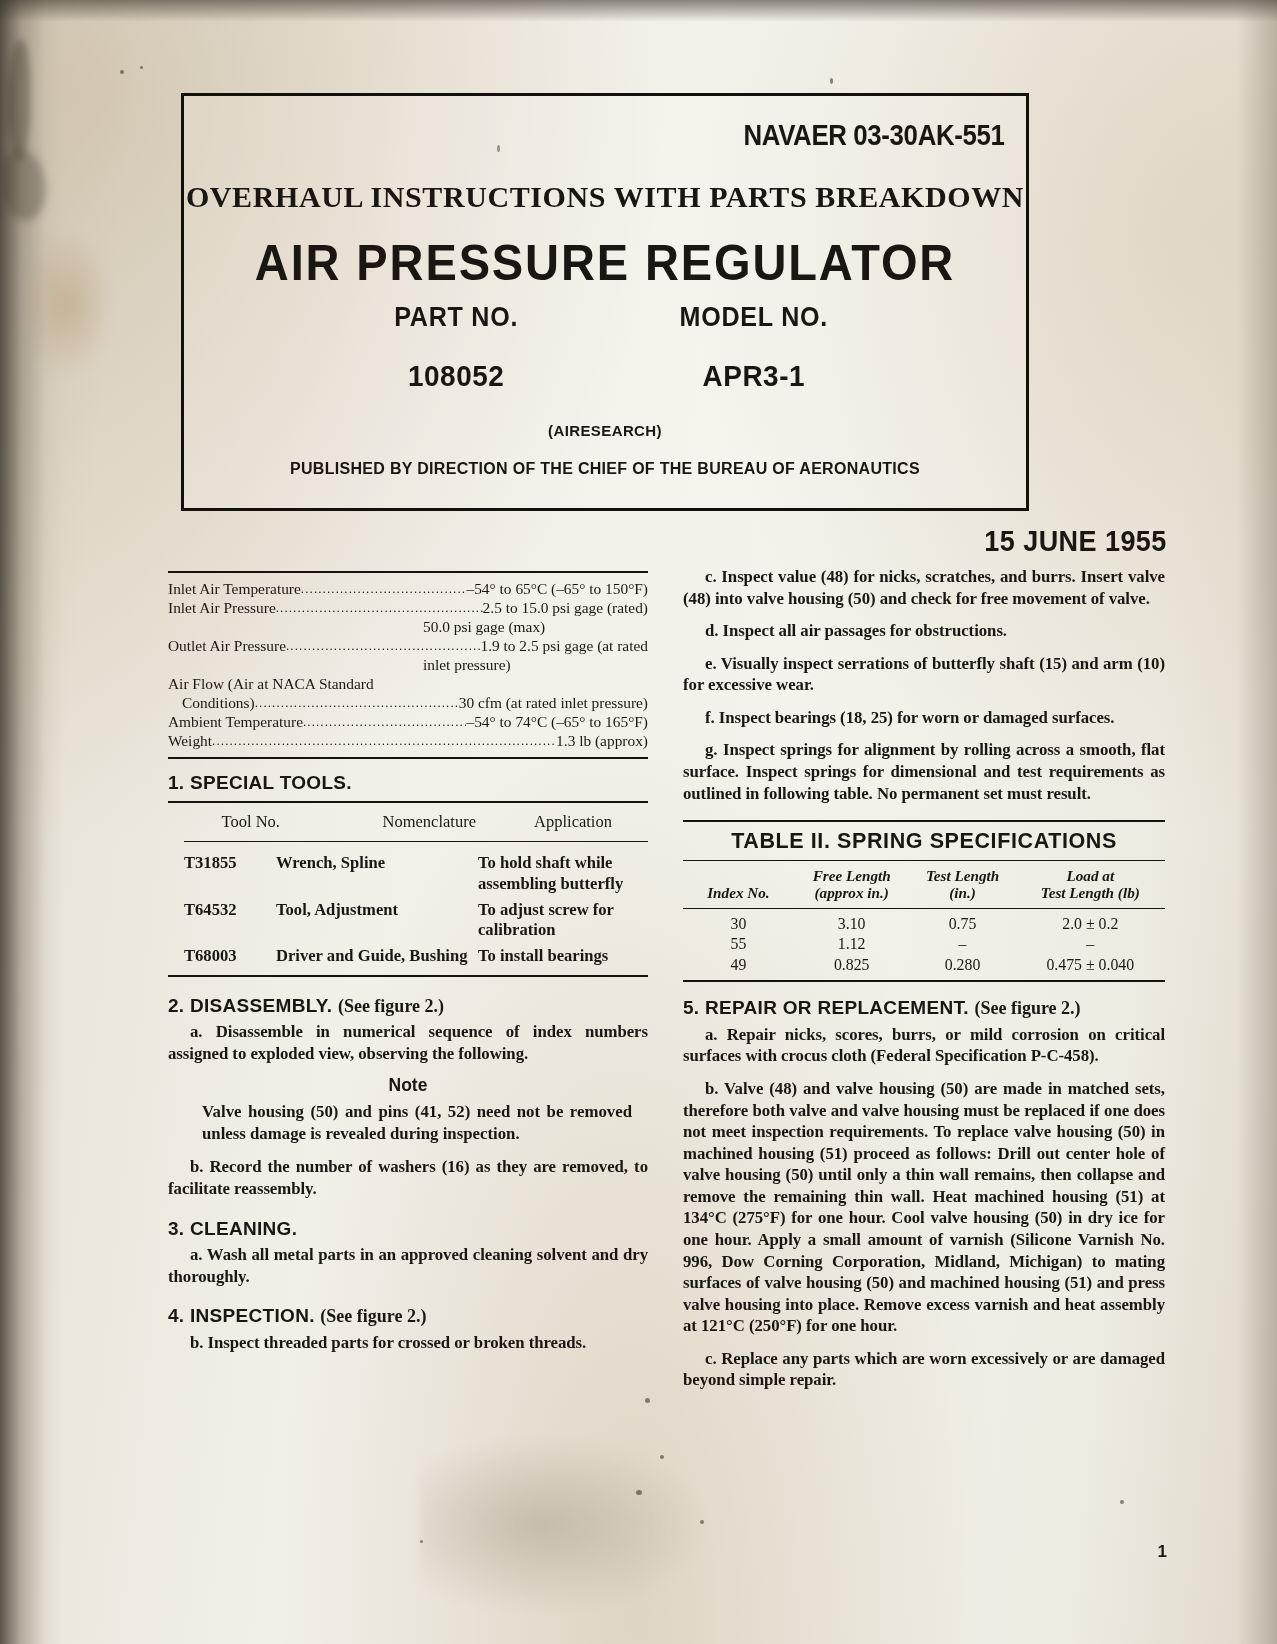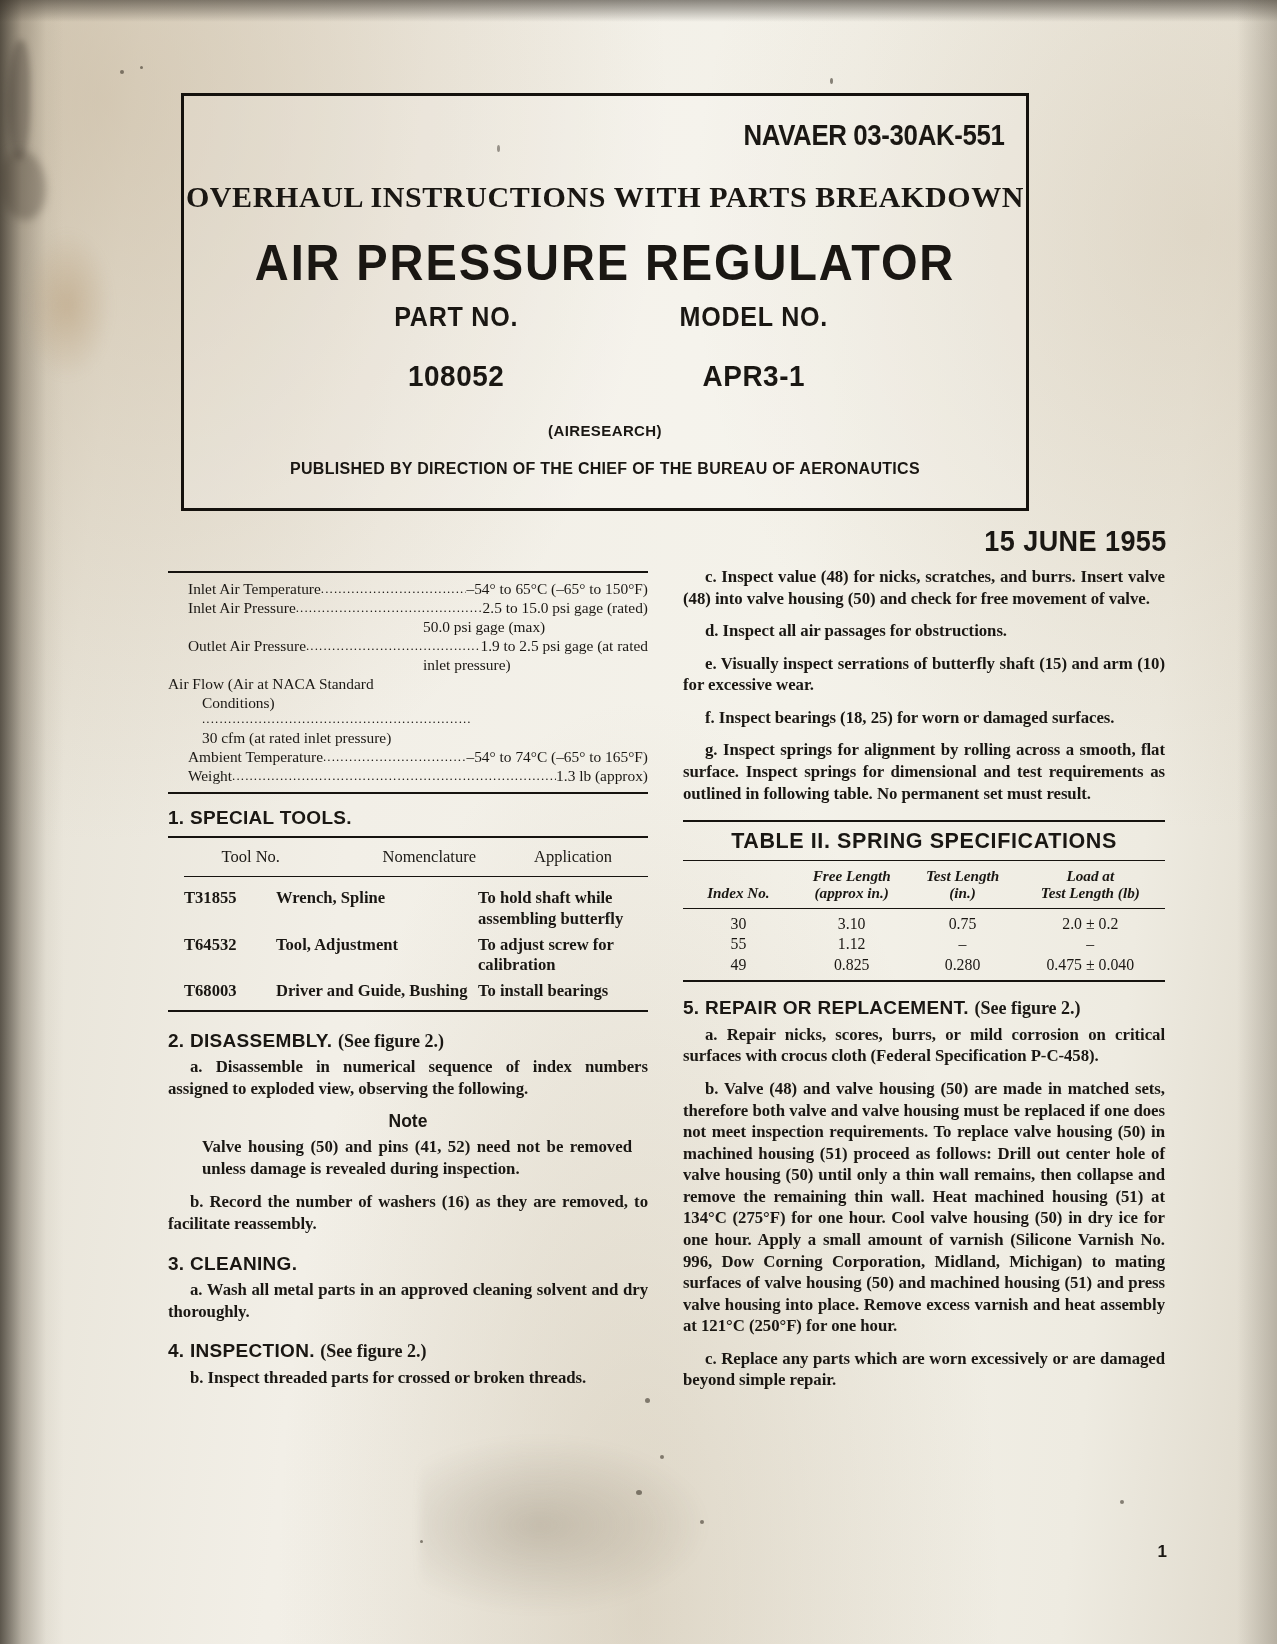--- a/index.html
+++ b/index.html
@@ -199,34 +199,34 @@
     text-align: justify;
     font-weight: bold;
     font-size: 16.8px;
     line-height: 1.285;
     letter-spacing: -0.05px;
   }
   p.body + p.body { margin-top: 11px; }
 
   
   .lp { font-size: 15.4px; line-height: 1.235; font-weight: normal; }
-  .lp .row { display: flex; align-items: baseline; white-space: nowrap; margin-left: 20px; }
+  .lp .row { display: flex; align-items: baseline; white-space: nowrap; }
   .lp .label { flex: 0 0 auto; }
   .lp .dots {
     flex: 1 1 auto;
     overflow: hidden;
     white-space: nowrap;
     letter-spacing: 1.1px;
     font-size: 13px;
     position: relative;
     top: -1px;
   }
   .lp .val { flex: 0 0 auto; }
   .lp .cont { padding-left: 255px; }
-  .lp .wrap-label { padding-left: 14px; flex-direction: column; }
+  .lp .wrap-label { padding-left: 14px; }
 
   
   .tools-table { width: 100%; border-collapse: collapse; margin-left: 16px; }
   .tools-table th {
     font-weight: normal;
     font-size: 16.5px;
     padding: 2px 0 5px 0;
     text-align: right;
   }
   .tools-table td {

